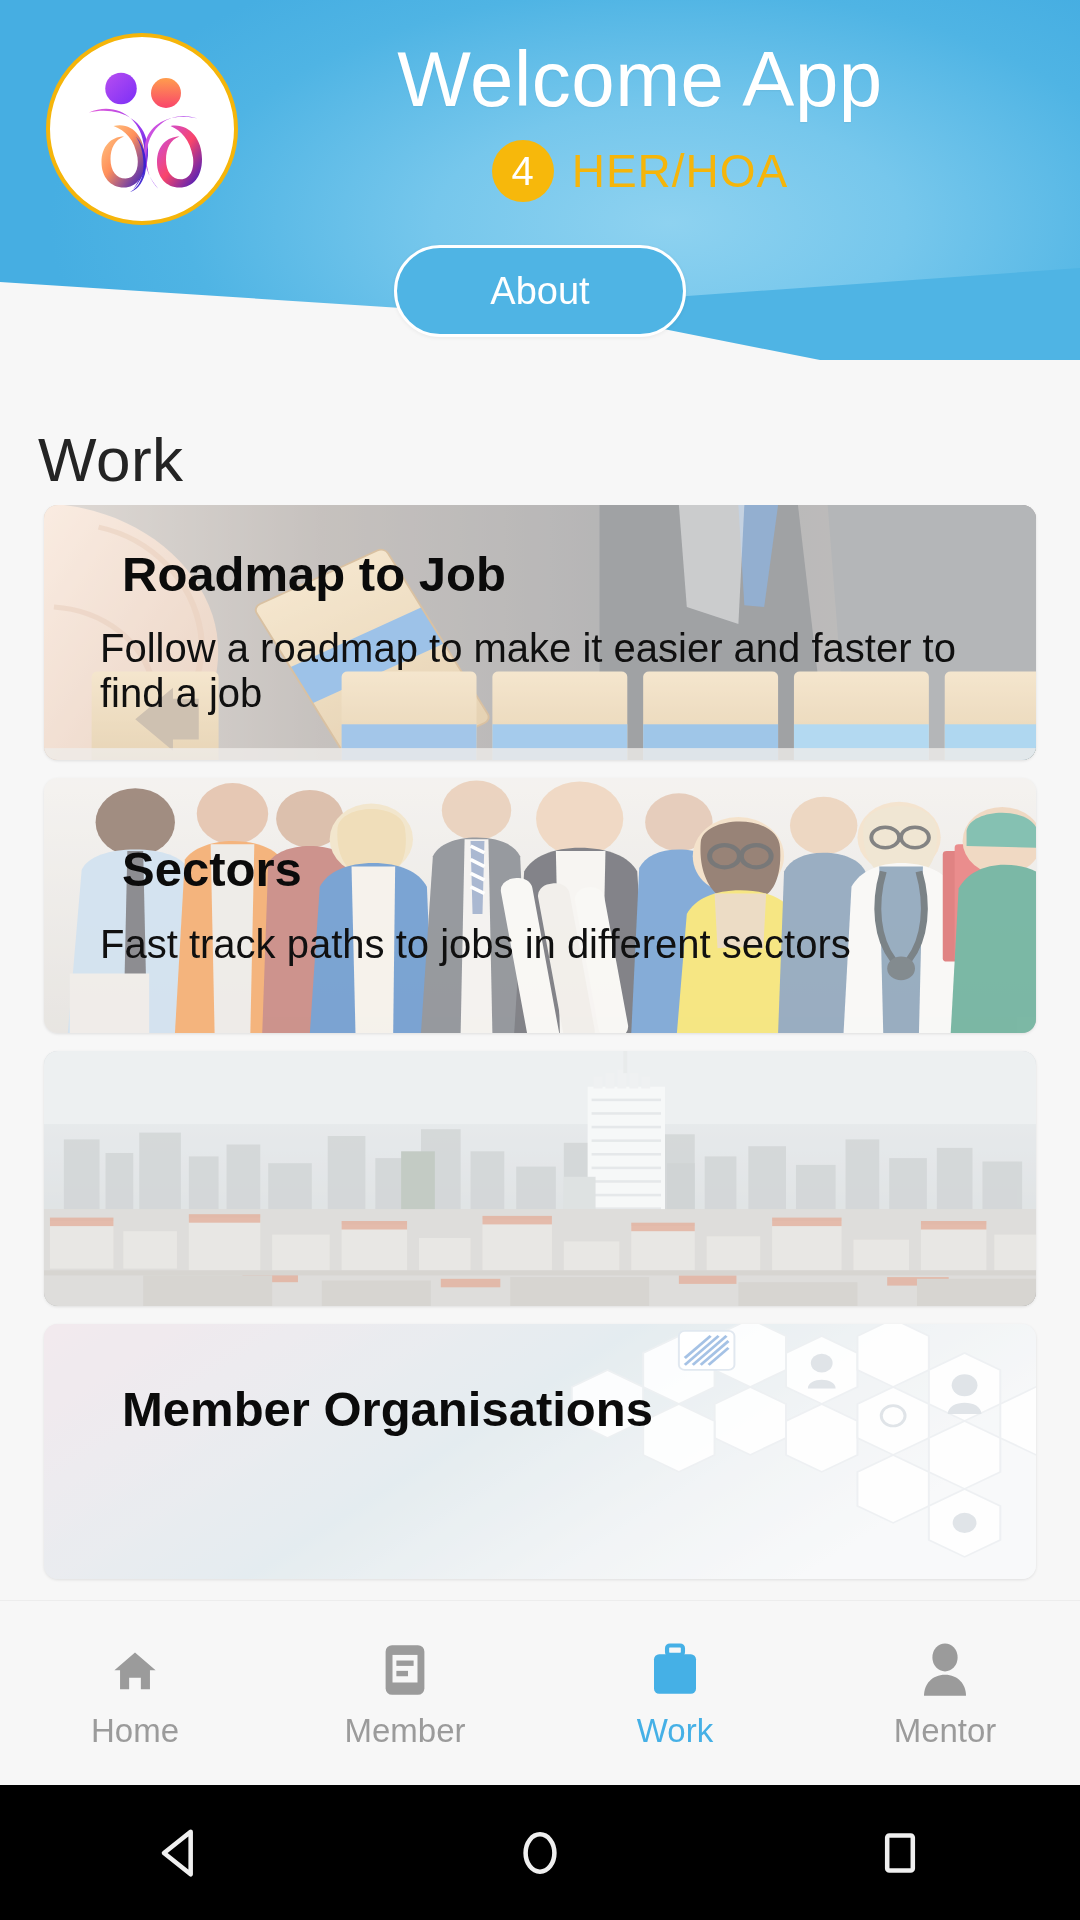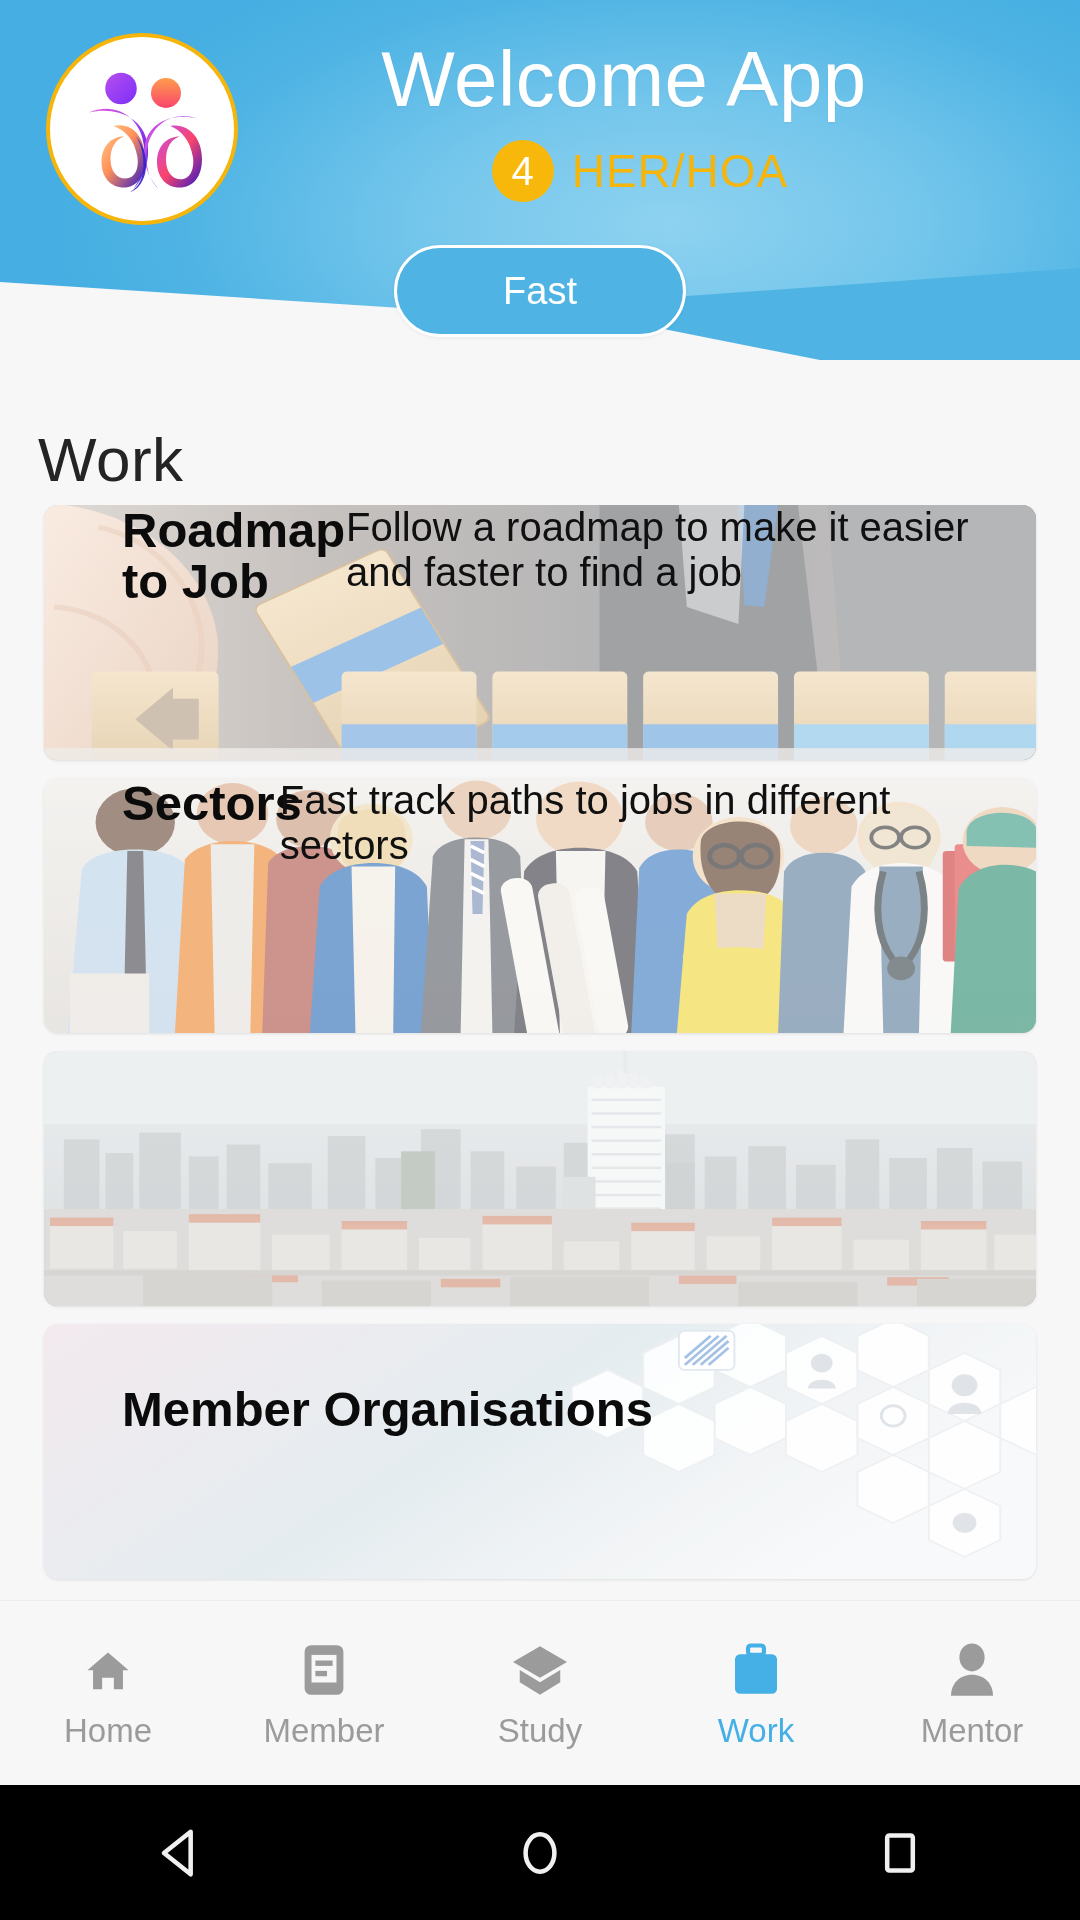--- a/index.html
+++ b/index.html
@@ -33,21 +33,21 @@
     width:192px; height:192px; border-radius:50%;
     background:#ffffff;
     border:4px solid #f5b50a;
     display:flex; align-items:center; justify-content:center;
     overflow:hidden;
     z-index:4;
   }
   .logo-badge svg{ width:150px; height:150px; display:block; }
 
   .app-title{
-    position:absolute; left:254px; top:36px; width:740px;
+    position:absolute; left:270px; top:36px; width:740px;
     text-align:center;
     color:#ffffff;
     font-size:78px;
     font-weight:400;
     letter-spacing:0.5px;
     line-height:1.12;
     z-index:4;
     text-shadow:0 1px 2px rgba(0,0,0,0.05);
   }
   .app-subrow{
@@ -114,21 +114,21 @@
     box-shadow:0 1px 3px rgba(0,0,0,0.10);
   }
   .card-art{ position:absolute; inset:0; }
   .card-art svg{ display:block; width:100%; height:100%; }
   .card-veil{
     position:absolute; inset:0;
     background:rgba(255,255,255,0.34);
   }
   .card-text{
     position:absolute; left:78px; right:30px; top:0; bottom:0;
-    display:flex; justify-content:center;
+    display:flex; flex-direction:column; justify-content:center;
   }
   .card-title{
     font-size:49px; color:#0b0b0b; font-weight:700;
     line-height:1.05; margin-bottom:26px;
   }
   .card-desc{
     font-size:40px; color:#101010; font-weight:400;
     line-height:1.12; margin-left:-22px;
   }
   .card.c4 .card-text{ justify-content:flex-start; padding-top:60px; }
@@ -222,21 +222,21 @@
     </div>
 
     <div class="app-title">Welcome App</div>
 
     <div class="app-subrow">
       <div class="badge-count">4</div>
       <div class="sub-label">HER/HOA</div>
     </div>
 
     <div class="auth-row">
-      <div class="btn-auth btn-login">Fast</div>
+      <div class="btn-auth btn-login">About</div>
     </div>
   </div>
 
   <div class="page-title">Work</div>
 
   <div class="card-list">
 
     <div class="card c1">
       <div class="card-art">
         <svg viewBox="0 0 1000 300" preserveAspectRatio="none">
@@ -572,29 +572,20 @@
         <svg width="50" height="56" viewBox="0 0 22 26" fill="none">
           <rect x="2" y="1.5" width="18" height="23" rx="3" fill="#9b9b9b"></rect>
           <rect x="5.2" y="6" width="11.6" height="12.8" fill="#f7f7f7"></rect>
           <rect x="7" y="8.6" width="8" height="2.5" fill="#9b9b9b"></rect>
           <rect x="7" y="13.4" width="5.4" height="2.5" fill="#9b9b9b"></rect>
         </svg>
       </div>
       <div class="tab-label">Member</div>
     </div>
 
-    <div class="tab">
-      <div class="tab-icon">
-        <svg width="60" height="54" viewBox="0 0 26 24" fill="#9b9b9b">
-          <path d="M13 1 L25 8 L13 15 L1 8 Z"></path>
-          <path d="M4 11.5 L4 17 L13 22.5 L22 17 L22 11.5 L13 17 Z"></path>
-        </svg>
-      </div>
-      <div class="tab-label">Study</div>
-    </div>
 
     <div class="tab active">
       <div class="tab-icon">
         <svg width="58" height="56" viewBox="0 0 24 24" fill="#45b0e6">
           <rect x="8.6" y="1.5" width="6.8" height="4" rx="1.2" fill="none" stroke="#45b0e6" stroke-width="1.8"></rect>
           <rect x="3" y="5.2" width="18" height="17" rx="2.2"></rect>
         </svg>
       </div>
       <div class="tab-label">Work</div>
     </div>

